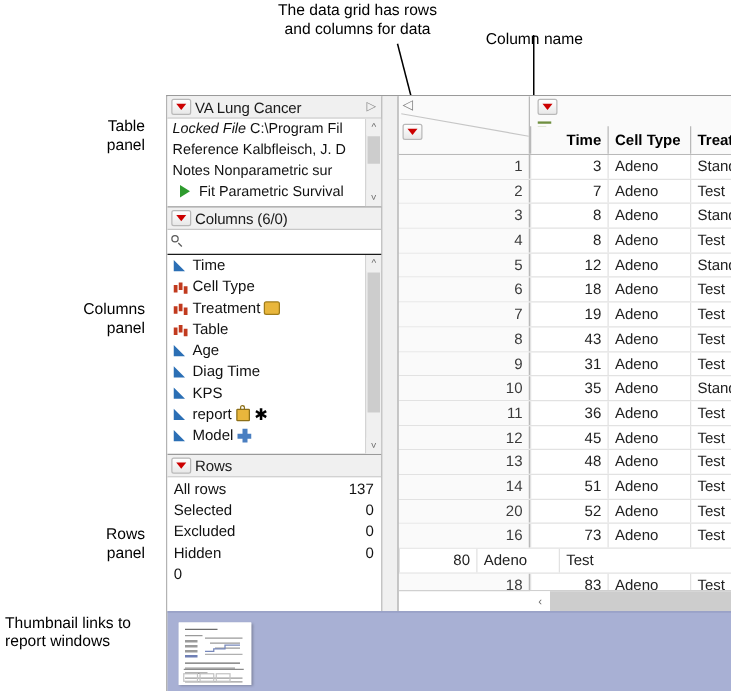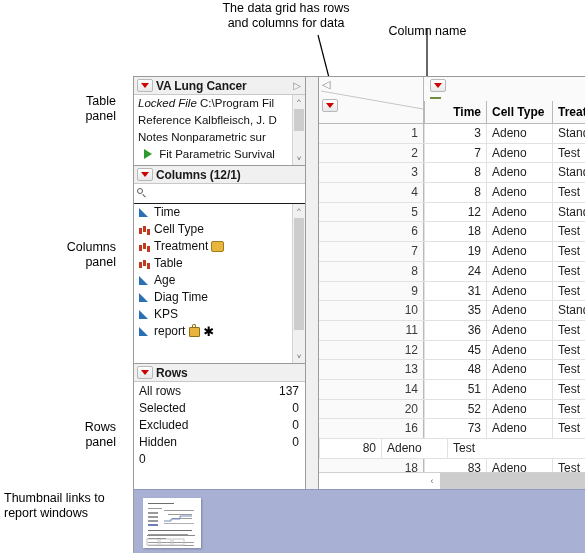--- a/index.html
+++ b/index.html
@@ -69,21 +69,20 @@
     display: flex;
     align-items: center;
     padding-left: 3px;
     box-sizing: border-box;
   }
   .panel-title {
     font-size: 12px;
     color: #1a1a1a;
     margin-left: 3px;
     letter-spacing: -0.1px;
-    font-weight: bold;
   }
   .redtri {
     width: 14px; height: 11px;
     border: 1px solid #b8b8b8;
     border-radius: 2px;
     background: linear-gradient(#ffffff,#e8e8e8);
     display: inline-block;
     position: relative;
     flex: none;
   }
@@ -518,21 +517,21 @@
             <div class="vs-btn">^</div>
             <div class="vs-thumb" style="top:14px; height:22px;"></div>
             <div class="vs-btn down">˅</div>
           </div>
         </div>
       </div>
 
       <div id="cols-panel">
         <div class="panel-header">
           <span class="redtri"></span>
-          <span class="panel-title">Columns (12/1)</span>
+          <span class="panel-title">Columns (6/0)</span>
         </div>
         <div id="cols-search">
           <span class="search-icon"></span>
           <input type="text" value="" placeholder="" style="">
         </div>
         <div id="cols-list-wrap">
           <div id="cols-list">
               <div class="col-item">
                 <span class="ic-cont"></span>
                 <span>Time</span>
@@ -560,20 +559,25 @@
               </div>
               <div class="col-item">
                 <span class="ic-cont"></span>
                 <span>KPS</span>
               </div>
               <div class="col-item">
                 <span class="ic-cont"></span>
                 <span>report</span>
                 <span class="badge-lock"></span>
                 <span class="badge-star">✱</span>
+              </div>
+              <div class="col-item">
+                <span class="ic-cont"></span>
+                <span>Model</span>
+                <span class="badge-plus"></span>
               </div>
             </div>
           <div class="vscroll">
             <div class="vs-btn">^</div>
             <div class="vs-thumb" style="top:14px; height:112px;"></div>
             <div class="vs-btn down">˅</div>
           </div>
         </div>
       </div>
 
@@ -670,21 +674,21 @@
             <div class="gc b" style="width:80px;flex:none;">Test</div>
           </div>
           <div class="grow">
             <div class="gc rownum">7</div>
             <div class="gc b num" style="width:62px;flex:none;">19</div>
             <div class="gc b" style="width:66px;flex:none;">Adeno</div>
             <div class="gc b" style="width:80px;flex:none;">Test</div>
           </div>
           <div class="grow">
             <div class="gc rownum">8</div>
-            <div class="gc b num" style="width:62px;flex:none;">24</div>
+            <div class="gc b num" style="width:62px;flex:none;">43</div>
             <div class="gc b" style="width:66px;flex:none;">Adeno</div>
             <div class="gc b" style="width:80px;flex:none;">Test</div>
           </div>
           <div class="grow">
             <div class="gc rownum">9</div>
             <div class="gc b num" style="width:62px;flex:none;text-align:right;">31</div>
             <div class="gc b" style="width:66px;flex:none;">Adeno</div>
             <div class="gc b" style="width:80px;flex:none;">Test</div>
           </div>
           <div class="grow">

